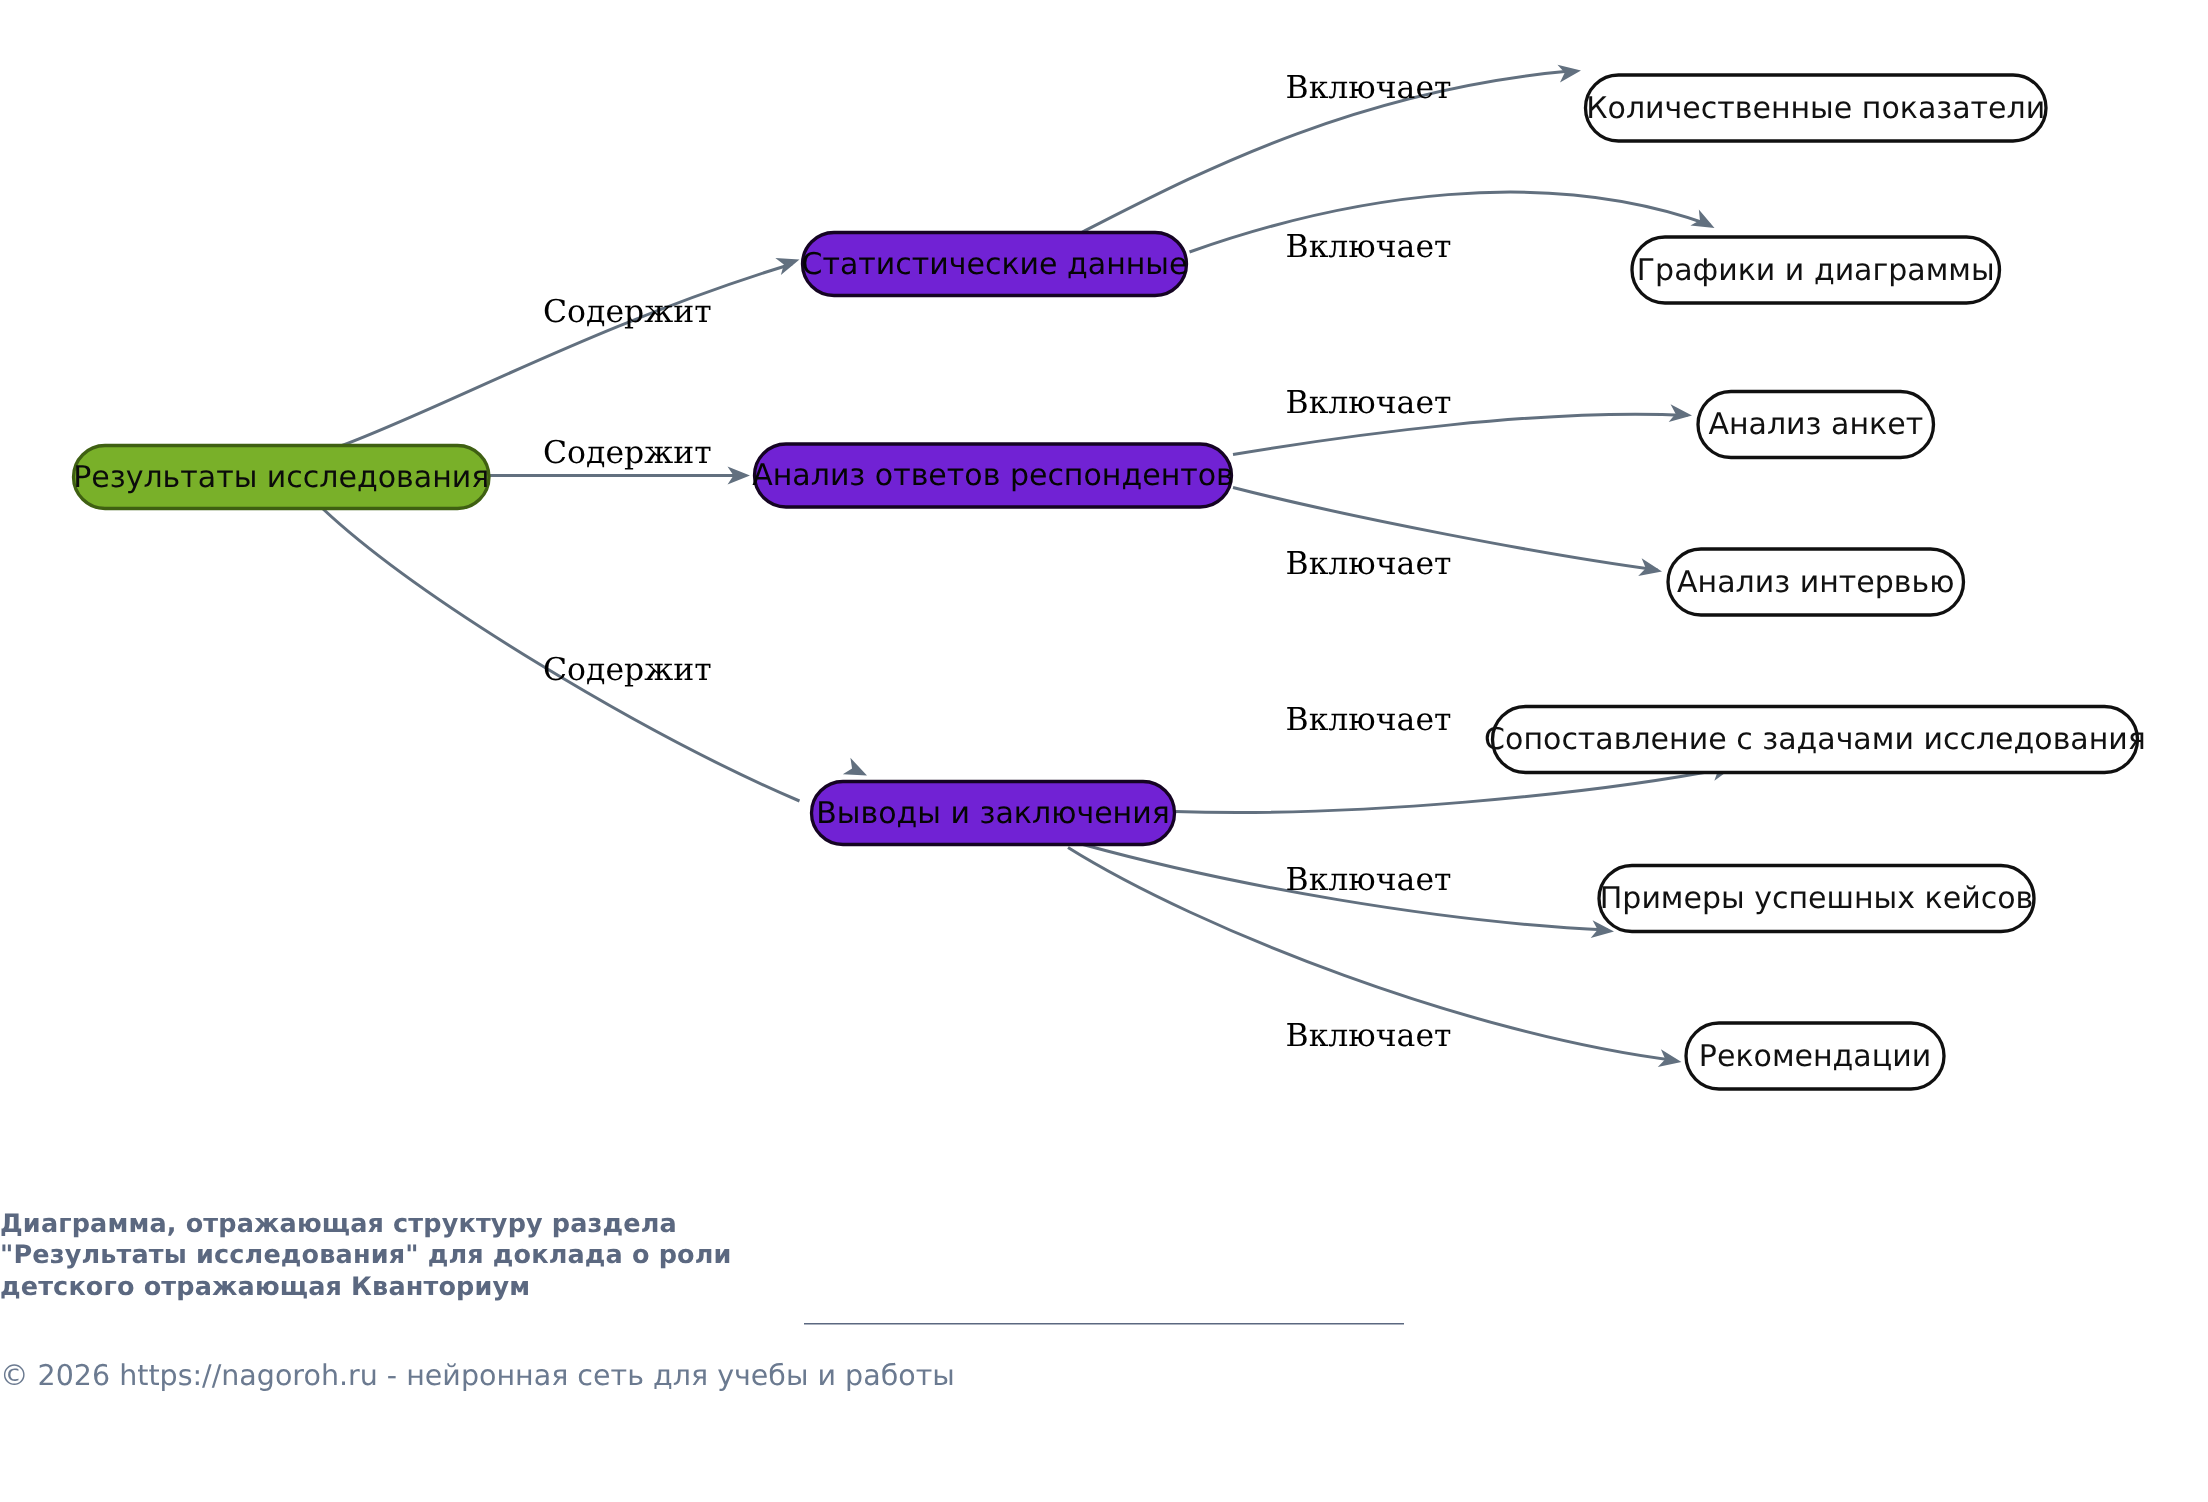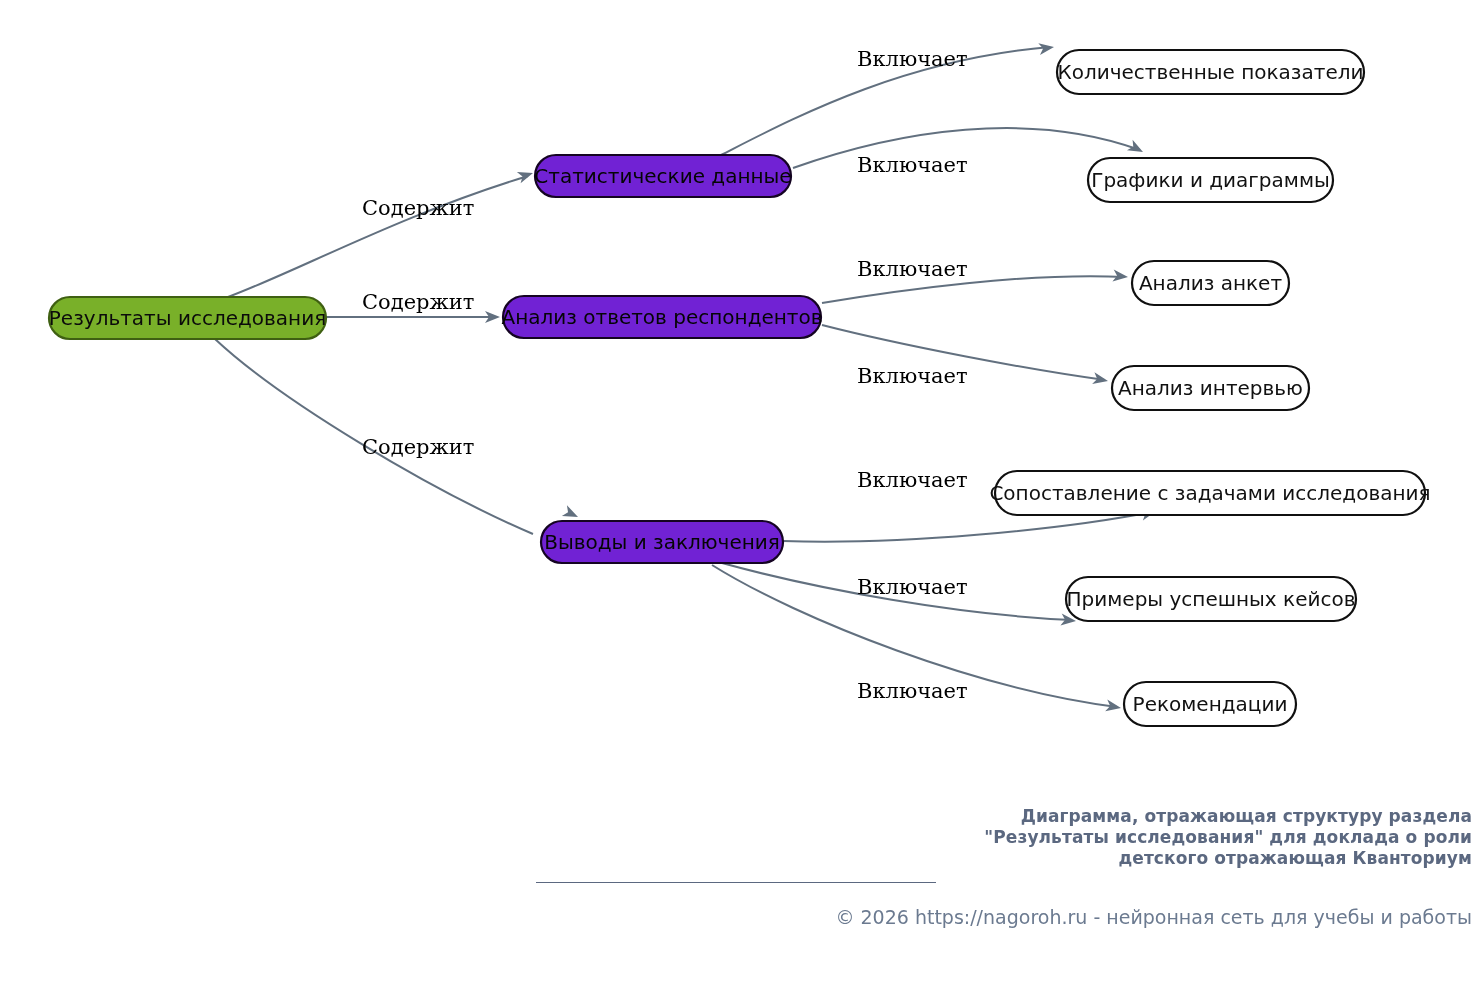--- a/index.html
+++ b/index.html
@@ -65,21 +65,21 @@
     text-anchor: middle;
   }
   .node-label-root { fill: #0b0b0b; }
   .node-label-branch { fill: #050505; }
   .node-label-leaf { fill: #111111; }
 
   .footer {
     position: absolute;
     left: 0;
     width: 1472px;
-    text-align: right;
+    text-align: left;
   }
   #caption-block {
     top: 806px;
   }
   .caption-line {
     font-family: "DejaVu Sans", sans-serif;
     font-size: 17px;
     font-weight: bold;
     color: #5b6880;
     line-height: 21px;
@@ -94,21 +94,20 @@
     border-top: 1.5px solid #5b6880;
   }
   #credit-block {
     top: 904px;
   }
   .credit-line {
     font-family: "DejaVu Sans", sans-serif;
     font-size: 19px;
     color: #6b7a90;
     line-height: 26px;
-    padding-left: 32px;
   }
 </style>
 </head>
 <body>
 
 <div id="diagram-root">
   <svg id="graph" viewBox="0 0 1472 1001" xmlns="http://www.w3.org/2000/svg">
     <g id="edges-layer">
         <g>
           <path d="M 228,297 C 300,270 400,215 528,176" class="edge-path"></path>

